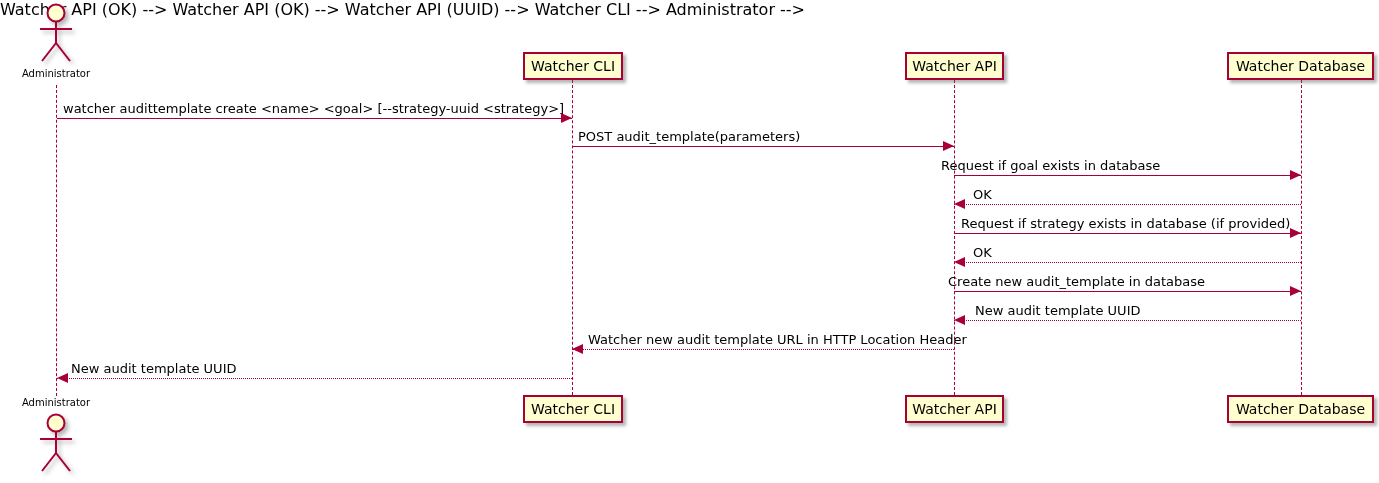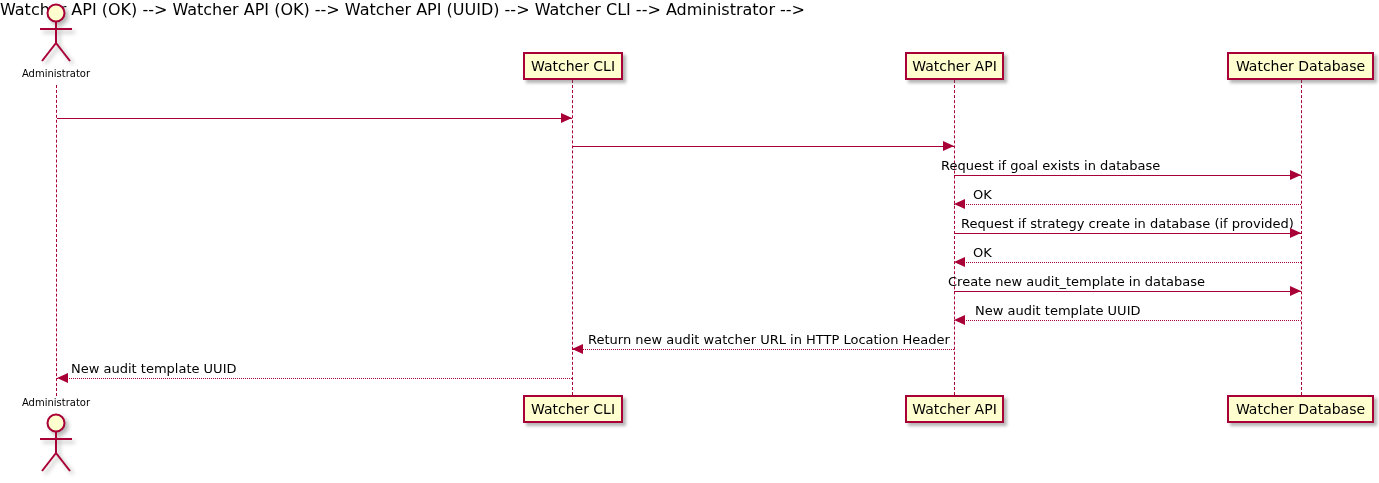--- a/index.html
+++ b/index.html
@@ -92,59 +92,61 @@
   <div class="pbox" style="left:523px;top:52px;width:100px">Watcher CLI</div>
   <div class="pbox" style="left:905px;top:52px;width:99px">Watcher API</div>
   <div class="pbox" style="left:1227px;top:52px;width:147px">Watcher Database</div>
 
   
   <div class="pbox" style="left:523px;top:395px;width:100px">Watcher CLI</div>
   <div class="pbox" style="left:905px;top:395px;width:99px">Watcher API</div>
   <div class="pbox" style="left:1227px;top:395px;width:147px">Watcher Database</div>
 
   
+  <div class="mlabel" style="left:63px;top:101px">watcher audittemplate create &lt;name&gt; &lt;goal&gt; [--strategy-uuid &lt;strategy&gt;]</div>
   <div class="mline solid" style="left:57px;top:118px;width:515px"></div>
   <div class="ahead right" style="left:561px;top:113px"></div>
 
   
+  <div class="mlabel" style="left:578px;top:129px">POST audit_template(parameters)</div>
   <div class="mline solid" style="left:572px;top:146px;width:382px"></div>
   <div class="ahead right" style="left:943px;top:141px"></div>
 
   
   <div class="mlabel" style="left:941px;top:158px">Request if goal exists in database</div>
   <div class="mline solid" style="left:954px;top:175px;width:347px"></div>
   <div class="ahead right" style="left:1290px;top:170px"></div>
 
    Watcher API (OK) --&gt;
   <div class="mlabel" style="left:973px;top:187px">OK</div>
   <div class="mline dotted" style="left:954px;top:204px;width:347px"></div>
   <div class="ahead left" style="left:954px;top:199px"></div>
 
   
-  <div class="mlabel" style="left:961px;top:216px">Request if strategy create in database (if provided)</div>
+  <div class="mlabel" style="left:961px;top:216px">Request if strategy exists in database (if provided)</div>
   <div class="mline solid" style="left:954px;top:233px;width:347px"></div>
   <div class="ahead right" style="left:1290px;top:228px"></div>
 
    Watcher API (OK) --&gt;
   <div class="mlabel" style="left:973px;top:245px">OK</div>
   <div class="mline dotted" style="left:954px;top:262px;width:347px"></div>
   <div class="ahead left" style="left:954px;top:257px"></div>
 
   
   <div class="mlabel" style="left:948px;top:274px">Create new audit_template in database</div>
   <div class="mline solid" style="left:954px;top:291px;width:347px"></div>
   <div class="ahead right" style="left:1290px;top:286px"></div>
 
    Watcher API (UUID) --&gt;
   <div class="mlabel" style="left:975px;top:303px">New audit template UUID</div>
   <div class="mline dotted" style="left:954px;top:320px;width:347px"></div>
   <div class="ahead left" style="left:954px;top:315px"></div>
 
    Watcher CLI --&gt;
-  <div class="mlabel" style="left:588px;top:332px">Return new audit watcher URL in HTTP Location Header</div>
+  <div class="mlabel" style="left:588px;top:332px">Watcher new audit template URL in HTTP Location Header</div>
   <div class="mline dotted" style="left:572px;top:349px;width:382px"></div>
   <div class="ahead left" style="left:572px;top:344px"></div>
 
    Administrator --&gt;
   <div class="mlabel" style="left:71px;top:361px">New audit template UUID</div>
   <div class="mline dotted" style="left:57px;top:378px;width:515px"></div>
   <div class="ahead left" style="left:57px;top:373px"></div>
 
 </div>
 

